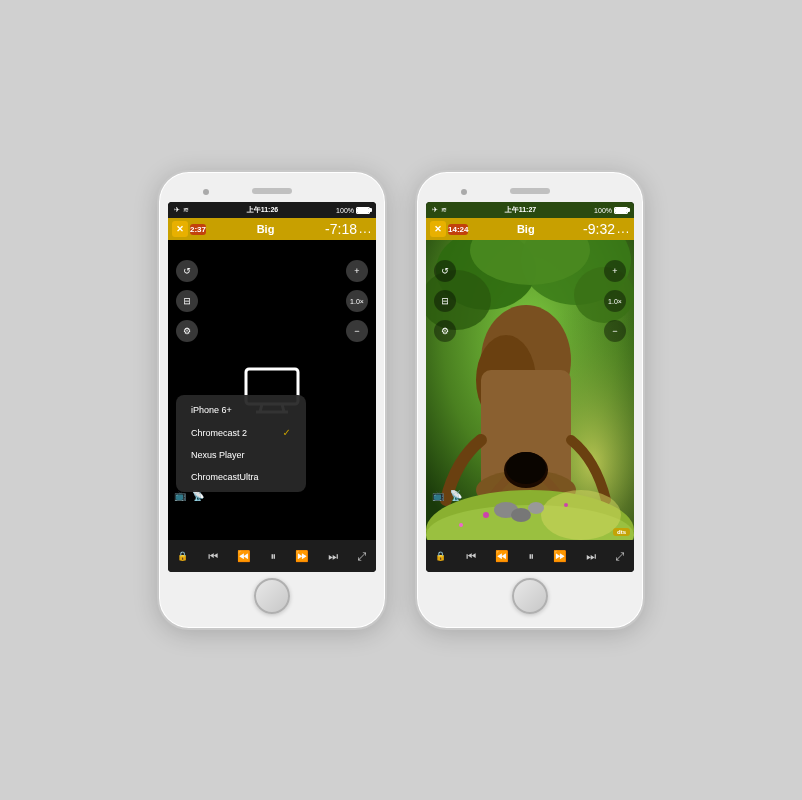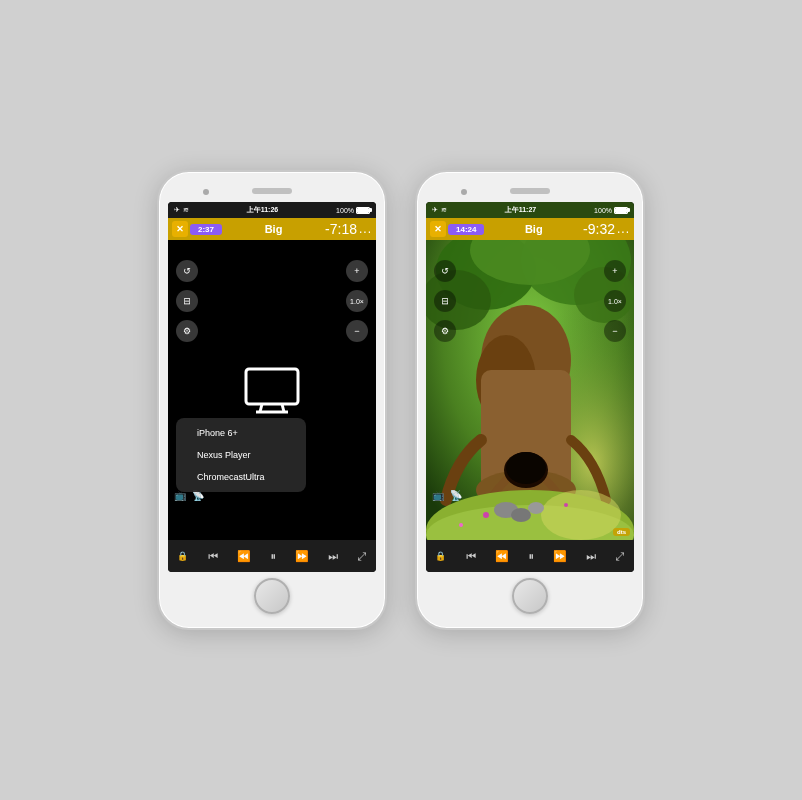--- a/index.html
+++ b/index.html
@@ -107,23 +107,23 @@
     }
     .close-btn {
       width: 16px; height: 16px;
       background: #e8b000;
       border-radius: 3px;
       display: flex; align-items: center; justify-content: center;
       font-size: 9px; color: #fff; font-weight: bold;
       flex-shrink: 0;
     }
     .time-badge {
-      background: #8b5cf6;
+      background: #c2410c;
       border-radius: 3px;
-      padding: 1px 8px;
+      padding: 1px 0;
       font-size: 8px;
       color: #fff;
       font-weight: 600;
     }
     .player-title {
       flex: 1;
       text-align: center;
       font-size: 11px;
       font-weight: 600;
       color: #fff;
@@ -161,21 +161,21 @@
       color: #fff;
     }
     
     .device-menu {
       position: absolute;
       bottom: 48px;
       left: 8px;
       width: 130px;
       background: rgba(40,40,40,0.95);
       border-radius: 8px;
-      padding: 4px 11px;
+      padding: 4px 5px;
       z-index: 10;
     }
     .device-menu-item {
       padding: 6px 10px;
       font-size: 9px;
       color: #fff;
       display: flex;
       align-items: center;
       justify-content: space-between;
     }
@@ -330,20 +330,24 @@
           <rect x="4" y="4" width="52" height="35" rx="3" stroke="white" stroke-width="3" fill="none"></rect>
           <line x1="20" y1="39" x2="18" y2="47" stroke="white" stroke-width="3"></line>
           <line x1="40" y1="39" x2="42" y2="47" stroke="white" stroke-width="3"></line>
           <line x1="14" y1="47" x2="46" y2="47" stroke="white" stroke-width="3"></line>
         </svg>
 
         <div class="device-menu">
           <div class="device-menu-item">
             <span>iPhone 6+</span>
           </div>
+          <div class="device-menu-item selected">
+            <span>Chromecast 2</span>
+            <span class="check-mark">✓</span>
+          </div>
           <div class="device-menu-item">
             <span>Nexus Player</span>
           </div>
           <div class="device-menu-item">
             <span>ChromecastUltra</span>
           </div>
         </div>
 
         <div class="cast-area">
           <span class="cast-icon-sm">📺</span>

